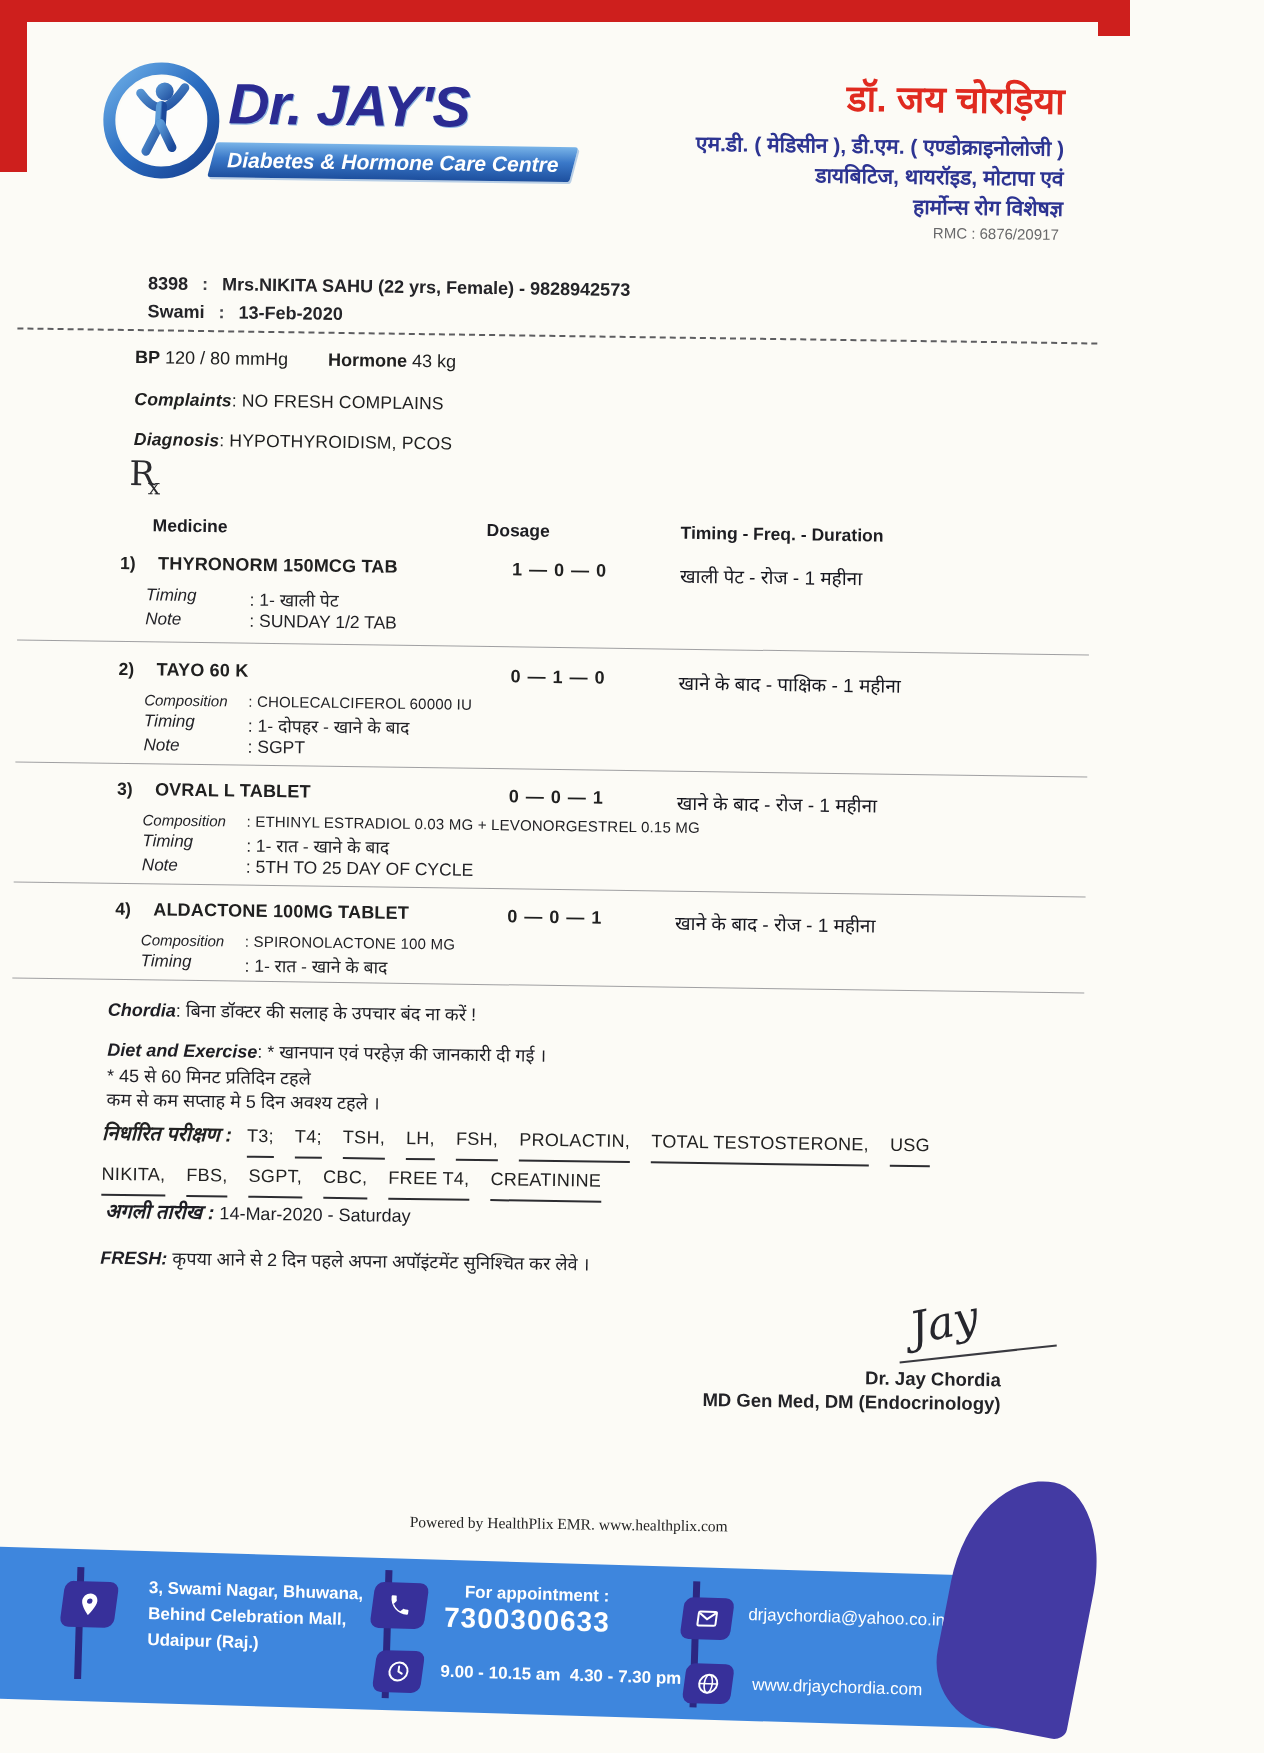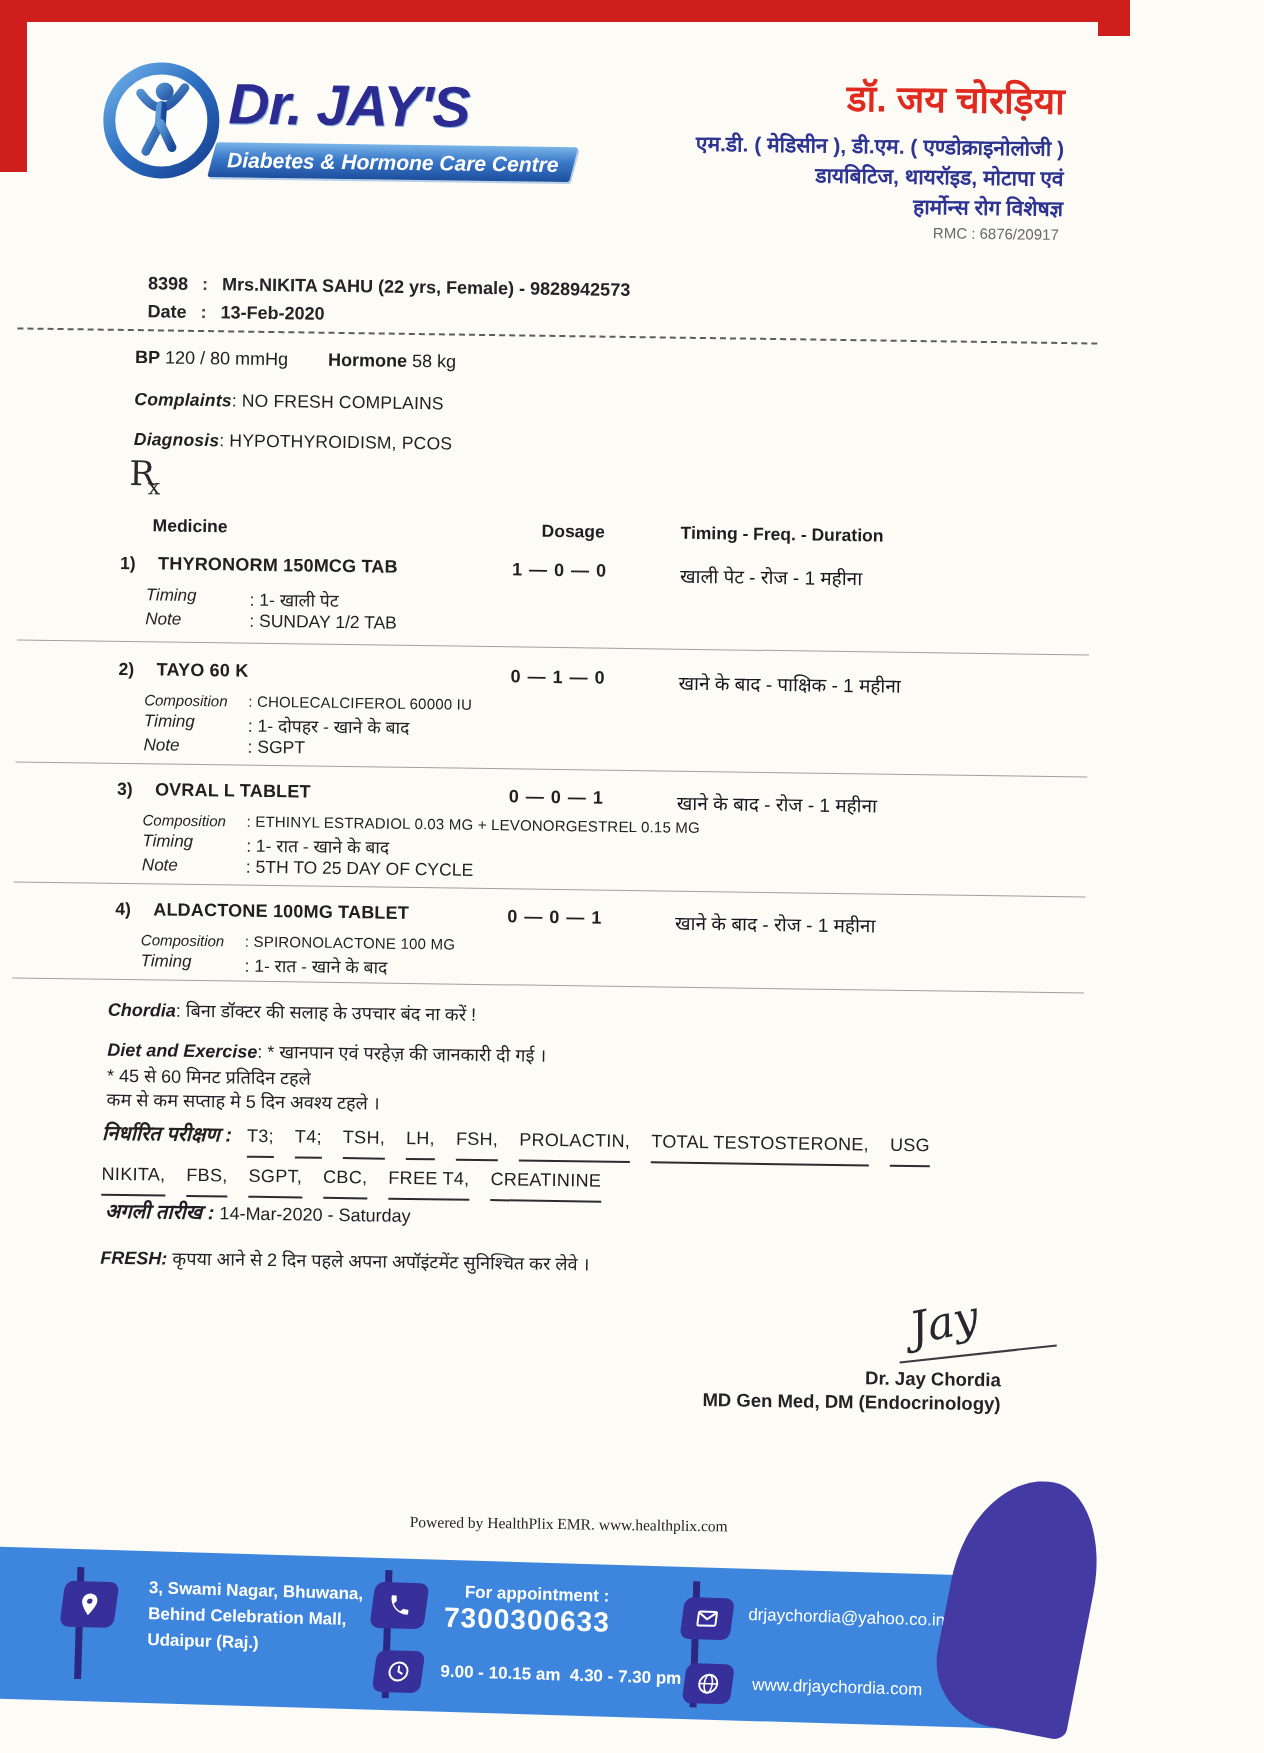--- a/index.html
+++ b/index.html
@@ -124,41 +124,41 @@
       <div class="doc-cred1">एम.डी. ( मेडिसीन ), डी.एम. ( एण्डोक्राइनोलोजी )</div>
       <div class="doc-cred2">डायबिटिज, थायरॉइड, मोटापा एवं</div>
       <div class="doc-cred3">हार्मोन्स रोग विशेषज्ञ</div>
       <div class="doc-rmc">RMC : 6876/20917</div>
     </div>
 
     <div class="abs pt-line" style="top:272px;">
       <span>8398</span><span class="sep">:</span><span>Mrs.NIKITA SAHU (22 yrs, Female) - 9828942573</span>
     </div>
     <div class="abs pt-line" style="top:300px;">
-      <span>Date</span><span class="sep">:</span><span>13-Feb-2020</span>
+      <span>Swami</span><span class="sep">:</span><span>13-Feb-2020</span>
     </div>
     <div class="abs rule-dashed" style="top:328px;"></div>
 
     <div class="abs vitals">
       <b>BP</b>
       <span>120 / 80 mmHg</span>
       <span style="display:inline-block;width:30px;"></span>
       <b>Hormone</b>
-      <span>58 kg</span>
+      <span>43 kg</span>
     </div>
     <div class="abs clin" style="top:388px;">
       <span class="lbl-bi">Complaints</span><span>: NO FRESH COMPLAINS</span>
     </div>
     <div class="abs clin" style="top:428px;">
       <span class="lbl-bi">Diagnosis</span><span>: HYPOTHYROIDISM, PCOS</span>
     </div>
     <div class="abs rx"><span>R</span><span class="rx-x">x</span></div>
 
     <div class="abs th" style="left:160px;top:514px;">Medicine</div>
-    <div class="abs th" style="left:549px;top:514px;">Dosage</div>
+    <div class="abs th" style="left:494px;top:514px;">Dosage</div>
     <div class="abs th" style="left:688px;top:514px;">Timing - Freq. - Duration</div>
 
     <div>
       <div class="abs med-num" style="top:552px;">1)</div>
       <div class="abs med-name" style="top:552px;">THYRONORM 150MCG TAB</div>
       <div class="abs dosage" style="top:553px;">1 — 0 — 0</div>
       <div class="abs tfd" style="top:554px;">खाली पेट - रोज - 1 महीना</div>
       <div class="abs dl" style="top:584px;">Timing</div>
       <div class="abs dv" style="top:584px;">: 1- खाली पेट</div>
       <div class="abs dl" style="top:608px;">Note</div>

